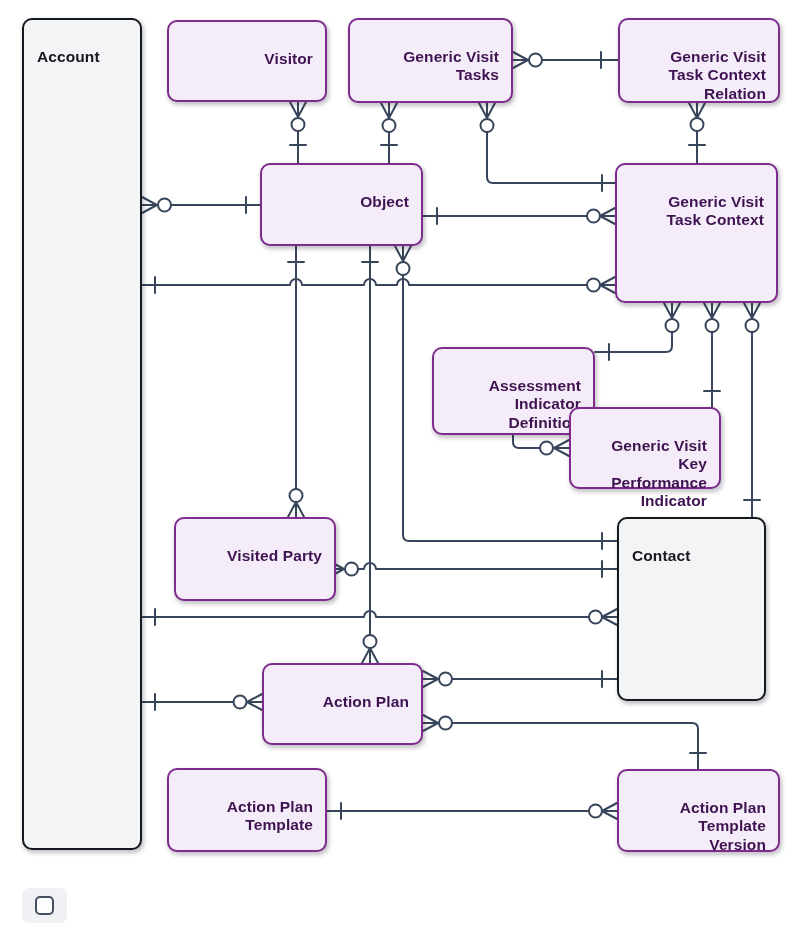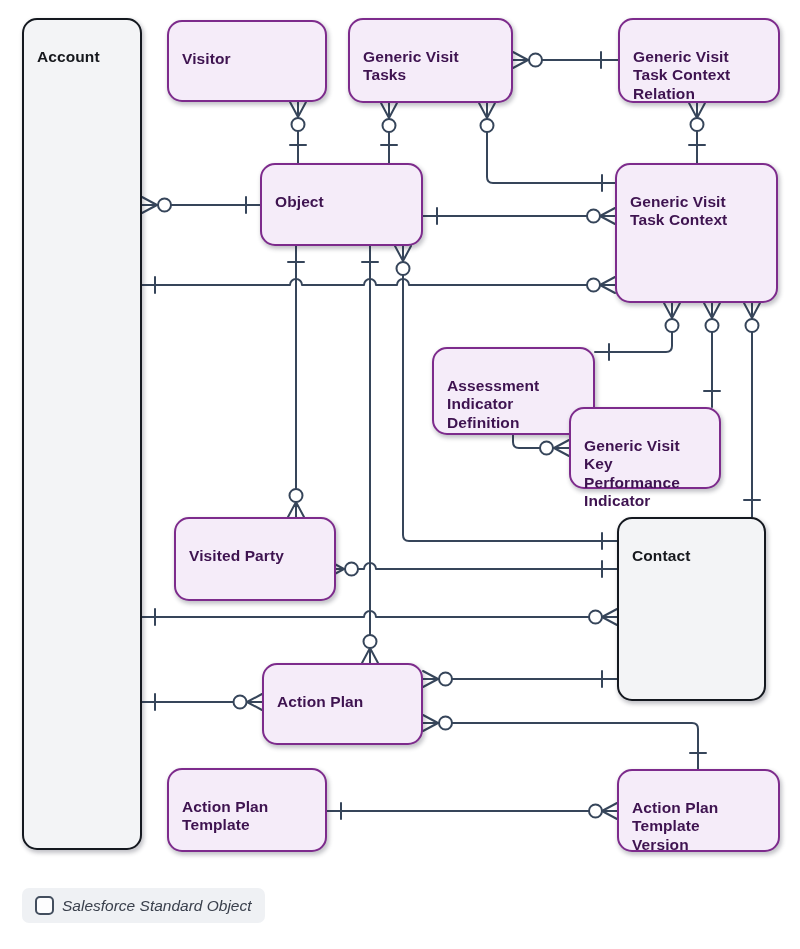--- a/index.html
+++ b/index.html
@@ -7,26 +7,26 @@
   .canvas {
     position:relative; width:800px; height:949px; overflow:hidden;
     font-family:"Liberation Sans", sans-serif; background:#ffffff;
   }
   .wires { position:absolute; left:0; top:0; }
   .wires path {
     stroke:#36455a; stroke-width:2; fill:none; stroke-linecap:round; stroke-linejoin:round;
   }
   .wires circle { fill:#ffffff; stroke:#36455a; stroke-width:2; }
   .entity {
-    position:absolute; box-sizing:border-box; border-radius:15px;
+    position:absolute; box-sizing:border-box; border-radius:10px;
     padding:9px 12px 8px 13px; font-size:15.5px; font-weight:600;
     line-height:18.5px; letter-spacing:0.1px; white-space:pre-line;
     box-shadow:1.5px 2.5px 4px rgba(35,35,55,0.28);
   }
-  .entity.mfg { background:#f5ecf9; border:2.5px solid #7d2b8c; color:#3e1350; }
+  .entity.mfg { background:#f5ecf9; border:2.5px solid #7d2b8c; color:#3e1350;text-align:right; }
   .entity.std { background:#f3f4f6; border:2.5px solid #14181f; color:#16181d; }
   .legend {
     position:absolute; left:22px; top:888px; height:35px;
     background:#eff1f4; border-radius:7px;
     display:inline-flex; align-items:center; gap:11px; padding:0 13px;
     box-sizing:border-box;
   }
   .legend-item { display:inline-flex; align-items:center; gap:8px; }
   .legend-label { font-style:italic; font-size:15.5px; color:#3a404c; white-space:nowrap; }
   .swatch {
@@ -250,17 +250,16 @@
 
   <div class="entity mfg" style="left:617px; top:769px; width:163px; height:83px;">
     <span>Action Plan
 Template
 Version</span>
   </div>
 
   <div class="legend">
     <span class="legend-item">
       <span class="swatch sw-std"></span>
-      <span class="legend-label">Salesforce Standard Object</span>
     </span>
   </div>
 
 </div>
 
 </body></html>

